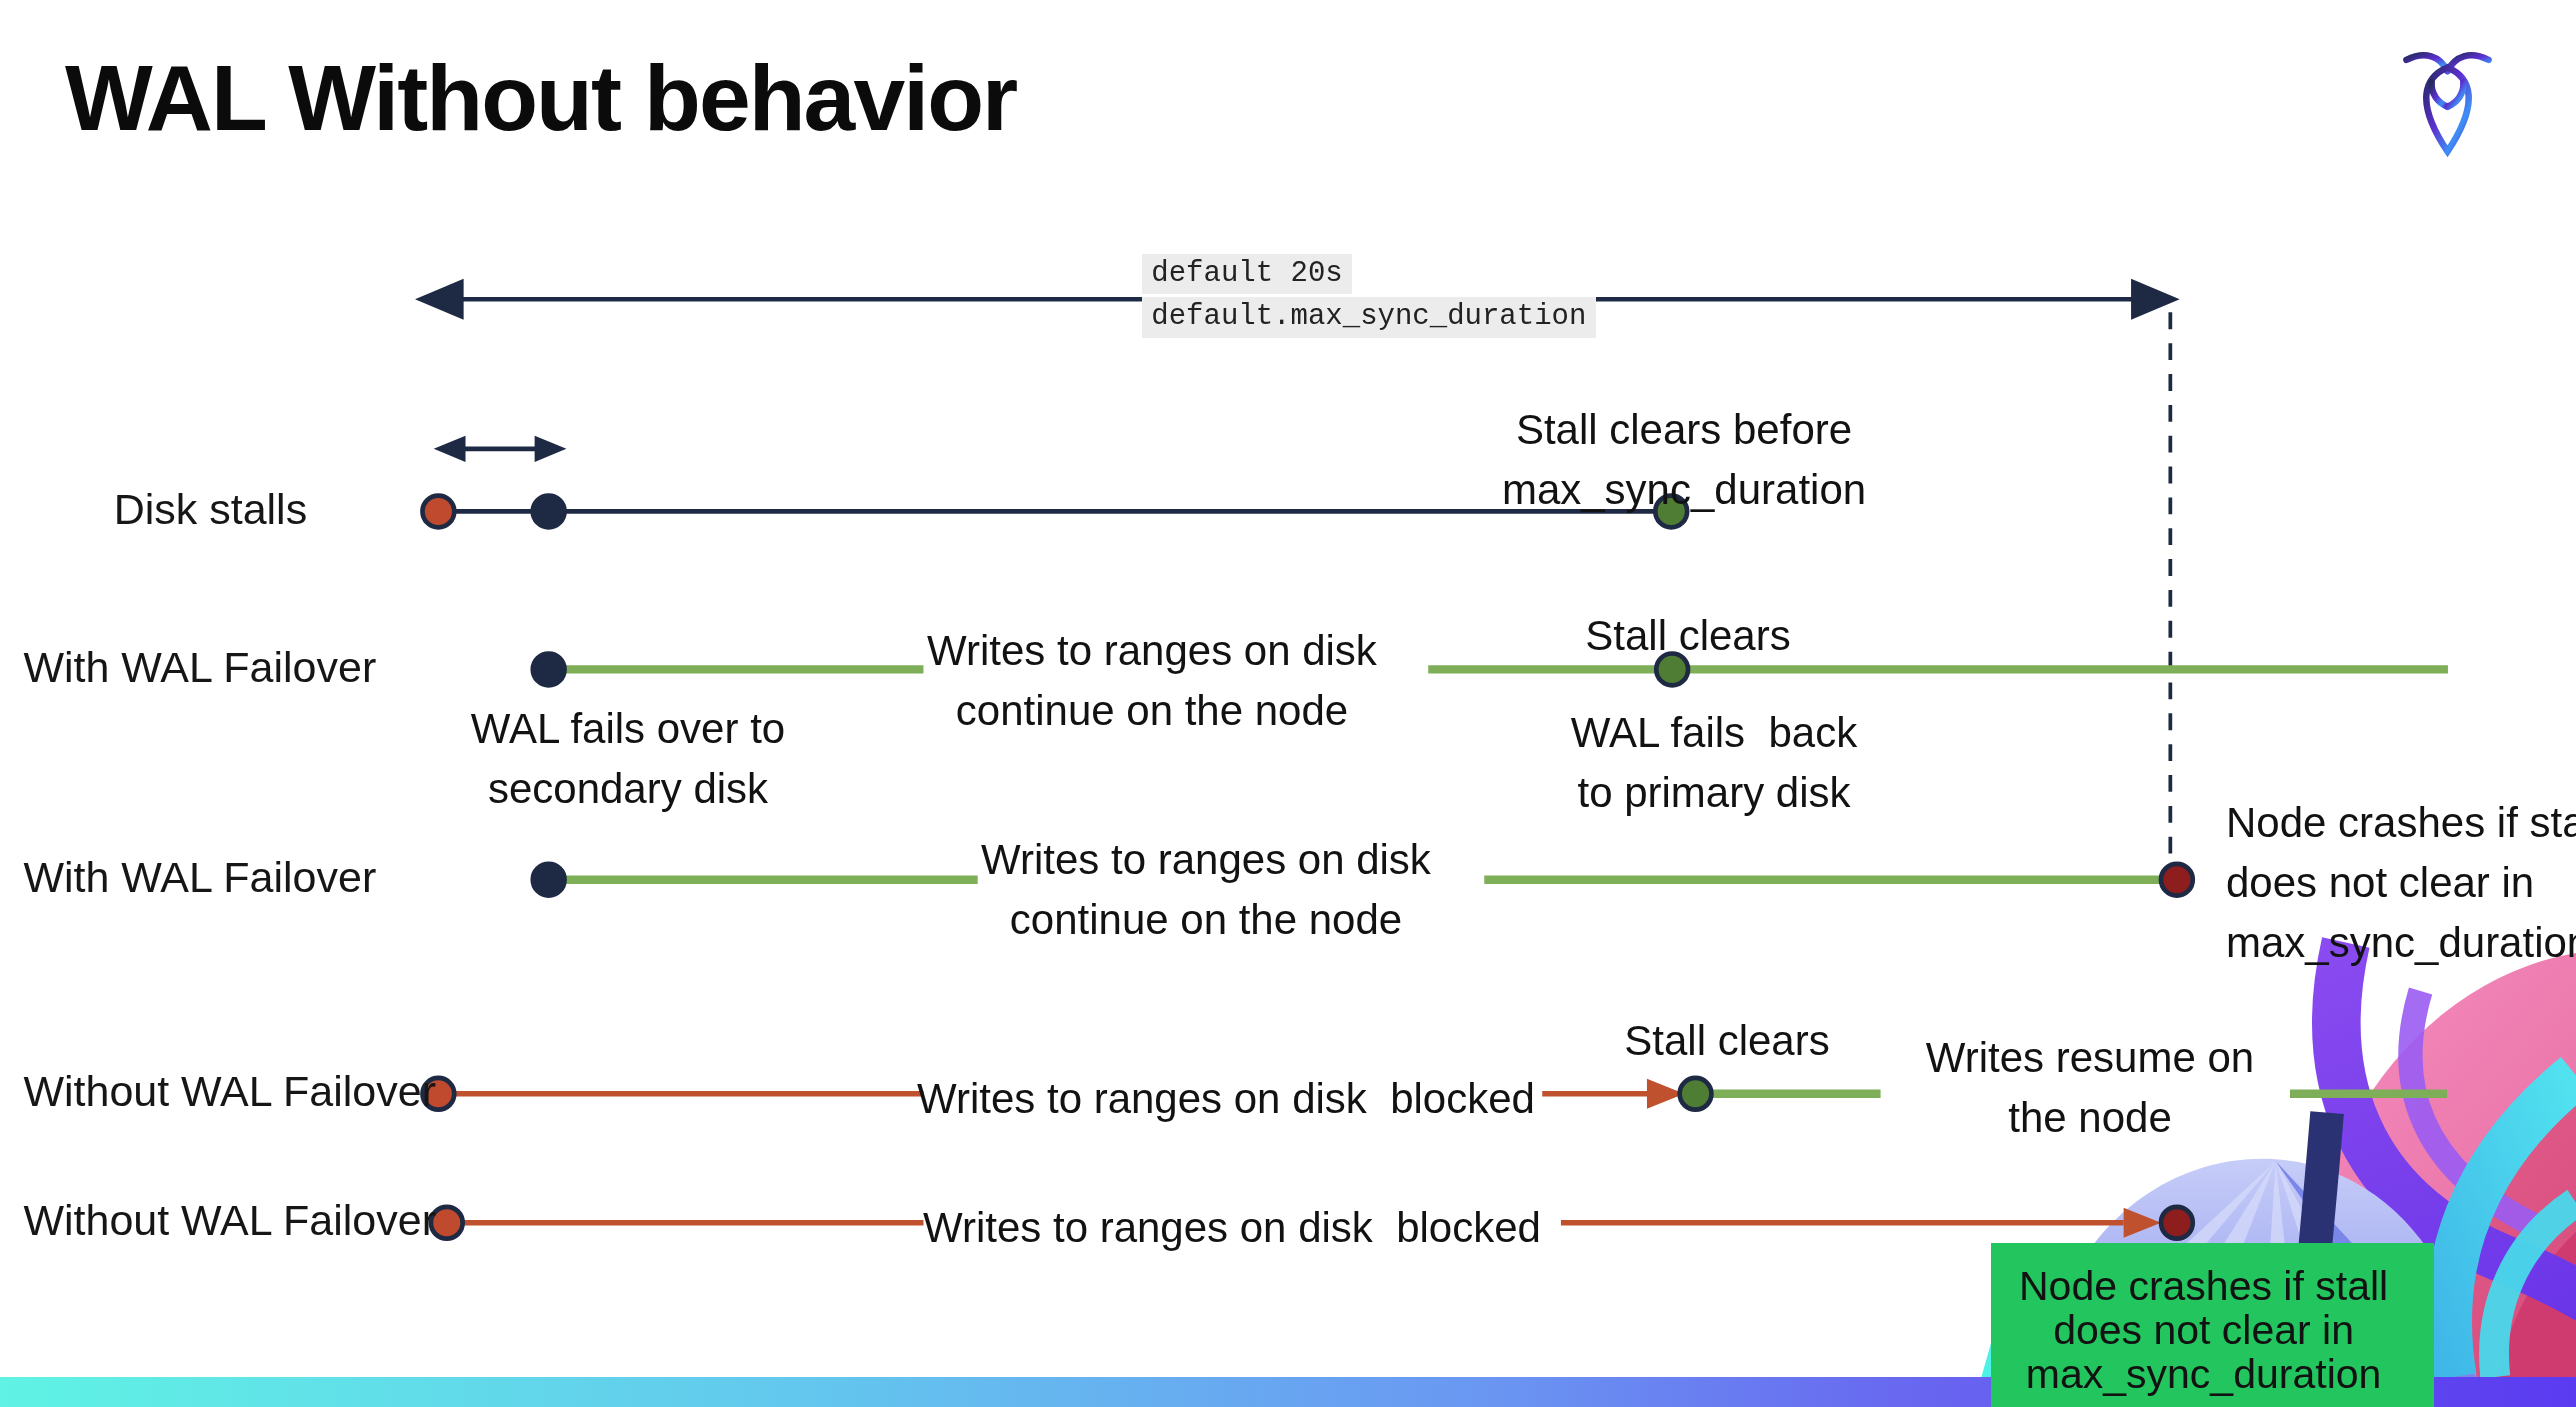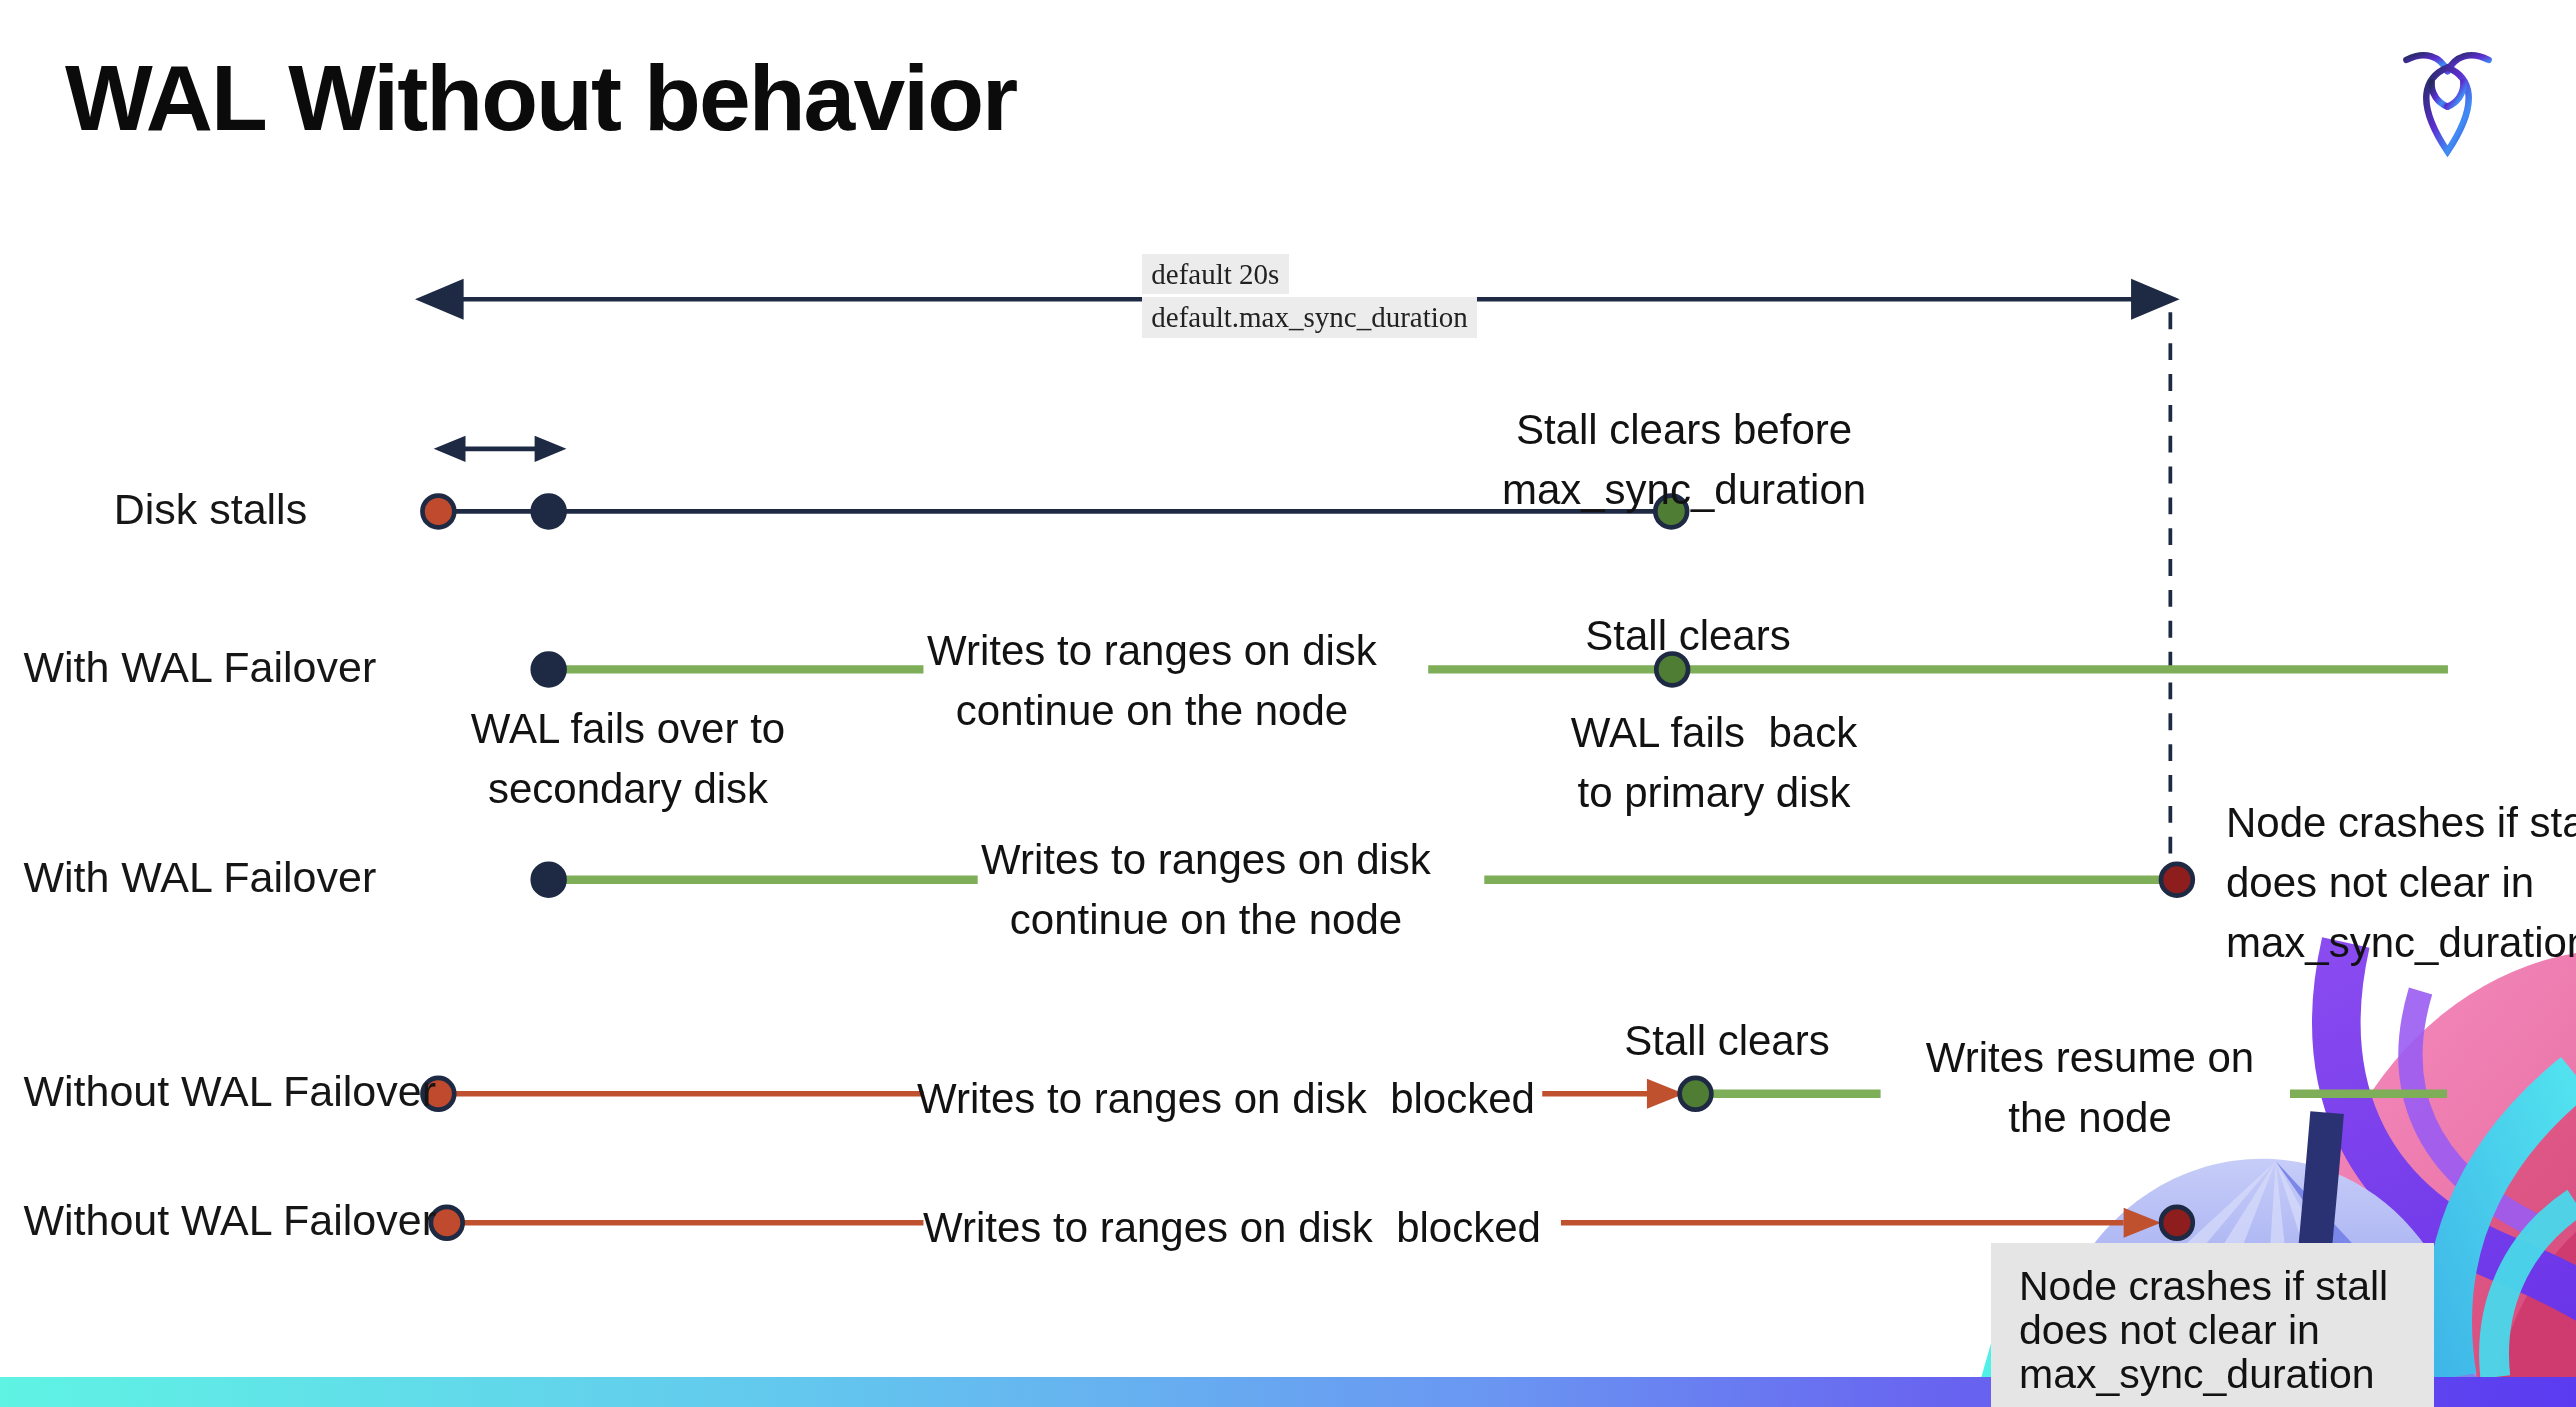--- a/index.html
+++ b/index.html
@@ -4,36 +4,36 @@
 <style>
   html,body{margin:0;padding:0;background:#fff;}
   #canvas{position:relative;width:2576px;height:1408px;background:#ffffff;overflow:hidden;
           font-family:"Liberation Sans", sans-serif;color:var(--text,#141414);}
   .abs{position:absolute;}
   .title{font-size:93px;font-weight:700;letter-spacing:-1.9px;color:#0b0b0b;white-space:nowrap;}
   .rowlabel{font-size:43px;color:#161616;white-space:nowrap;}
   .anno{font-size:42px;line-height:60px;color:#121212;white-space:pre-wrap;width:max-content;}
   .center{transform:translateX(-50%);text-align:center;}
   .code-callout{display:block;}
-  .code-callout span{display:table;font-family:Liberation Serif, serif;
+  .code-callout span{display:table;font-family:Liberation Mono, monospace;
     font-size:29px;line-height:32px;color:#222;background:var(--code-bg,#ececec);
     padding:3.7px 9.3px 4.7px 9.3px;margin-bottom:2.8px;white-space:pre;}
   svg{display:block;}
   .ln-navy{stroke:var(--navy);stroke-width:5;fill:none;}
   .ln-navy-d{stroke:var(--navy);stroke-width:4;fill:none;stroke-dasharray:18 15;}
   .ln-green{stroke:var(--green-line);stroke-width:9;fill:none;}
   .ln-red{stroke:var(--red-line);stroke-width:6;fill:none;}
   .tri-navy{fill:var(--navy);}
   .tri-red{fill:var(--red-line);}
   .dot{stroke:var(--navy);stroke-width:5;}
   .dot-navy{fill:var(--navy);}
   .dot-red{fill:var(--red-dot);}
   .dot-green{fill:var(--green-dot);}
   .dot-darkred{fill:var(--dark-red);}
-  .notebox{background:#e5e5e5;}
+  .notebox{background:#22c55e;text-align:center;}
   .bottombar{background:linear-gradient(90deg,var(--bar-start) 0%,#63c6ee 32%,#6a96f2 58%,var(--bar-mid) 75%,var(--bar-end) 100%);}
 </style>
 </head>
 <body>
 
 <div id="canvas">
 
   <svg class="abs" style="left:1953px;top:935px;z-index:5;" width="623" height="442" viewBox="0 0 666 473">
     <defs>
       <linearGradient id="pinkg" x1="0" y1="0" x2="1" y2="1">

